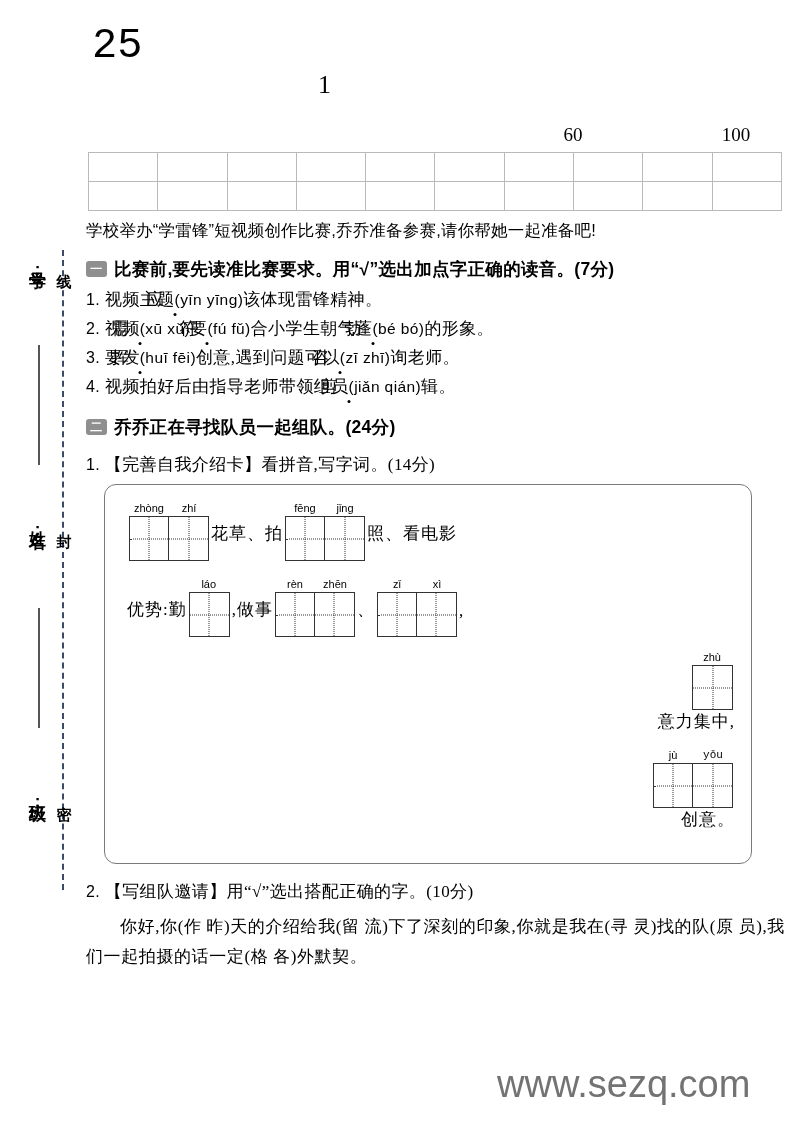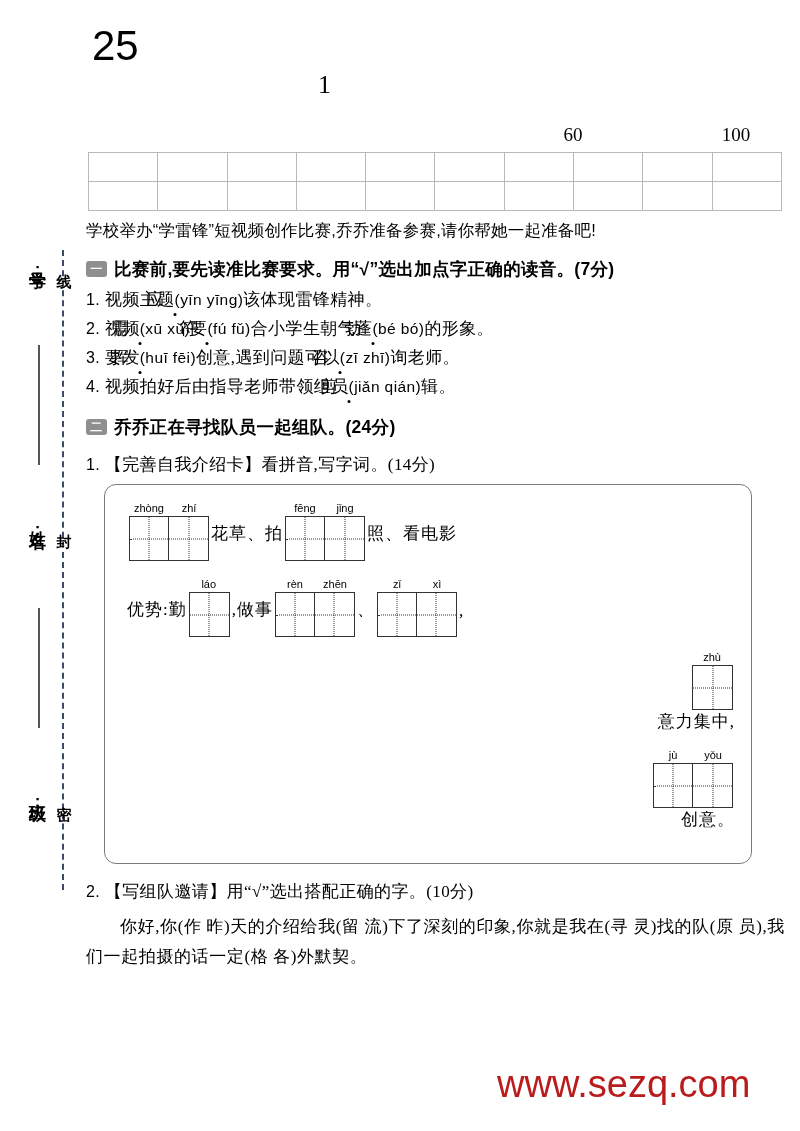--- a/index.html
+++ b/index.html
@@ -35,21 +35,21 @@
   .v-label { font-size: 17px; left: 26px; }
   .v-seal  { font-size: 15px; left: 54px; }
   .v-rule {
     position: absolute; left: 38px; width: 0;
     border-left: 2px solid #555; height: 120px;
   }
 
   
   #page-number {
     position: absolute; left: 92px; top: 22px;
-    font-size: 42px; font-family: Liberation Sans, sans-serif;
+    font-size: 42px; font-family: Liberation Mono, monospace;
     letter-spacing: 0px;
   }
   #paper-number {
     position: absolute; left: 318px; top: 70px;
     font-size: 26px; font-family: "Liberation Serif", serif;
   }
 
   
   #score-head { position: absolute; left: 88px; top: 124px; width: 694px; height: 24px; }
   #score-head span {
@@ -180,21 +180,21 @@
     margin: 8px 0 16px 0;
     letter-spacing: 0.6px;
     text-indent: 2em;
   }
 
   
   #watermark {
     position: absolute; left: 497px; top: 1063px;
     font-family: "Liberation Sans", "DejaVu Sans", sans-serif;
     font-size: 38px;
-    color: #b91c1c;
+    color: #737373;
     letter-spacing: 0px;
     white-space: nowrap;
   }
 </style>
 </head>
 <body>
 
 <div id="left-margin">
   <div class="v-dashed"></div>
 
@@ -339,21 +339,21 @@
             <span style="width: 40px;">zhù</span>
           </div>
           <div class="tzg">
             <div class="cell"></div>
           </div>
         </div>
         <span class="rtext">意力集中,</span>
         <div class="grid-unit">
           <div class="py-row">
             <span style="width: 40px;">jù</span>
-            <span style="width: 40px;">yǒu</span>
+            <span style="width: 40px; font-family: Liberation Mono, monospace;">yǒu</span>
           </div>
           <div class="tzg">
             <div class="cell"></div>
             <div class="cell"></div>
           </div>
         </div>
         <span class="rtext">创意。</span>
       </div>
     </div>
 

